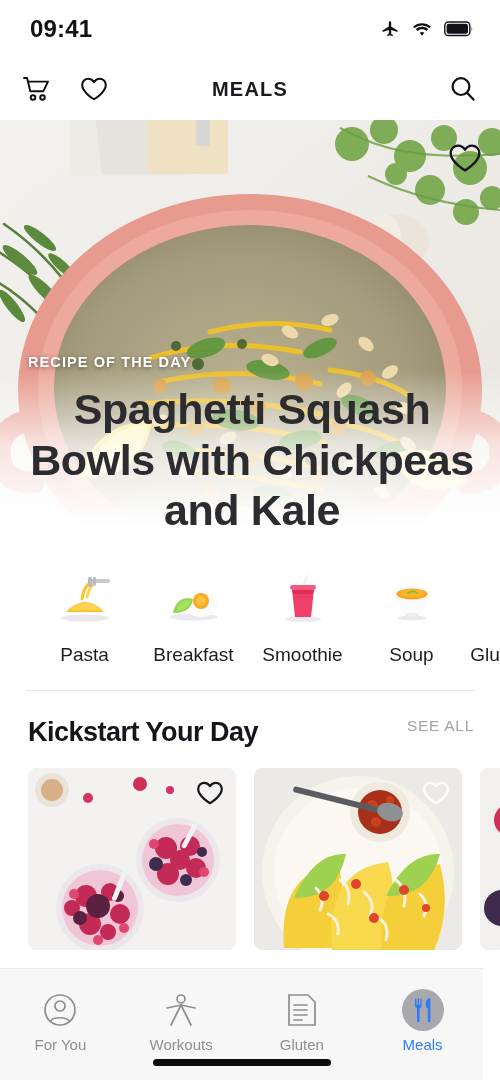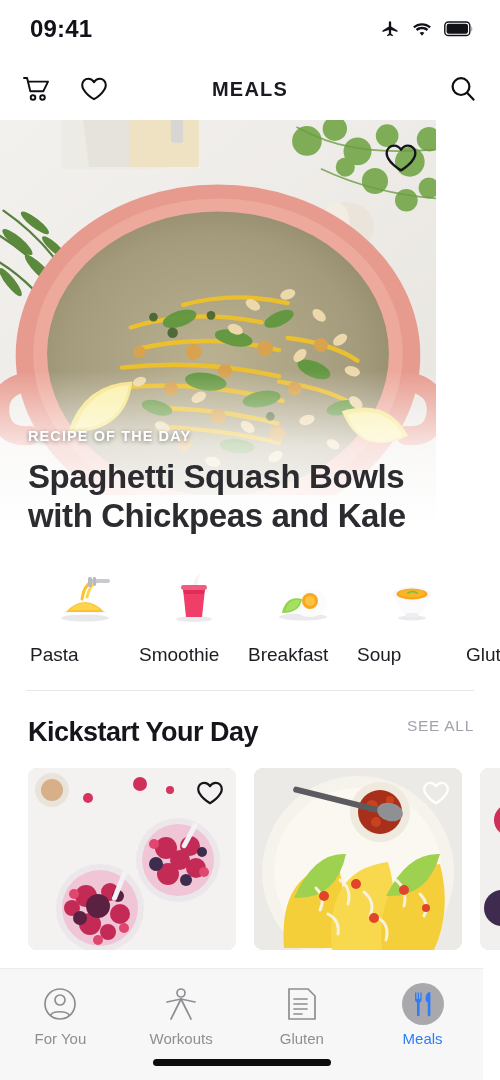--- a/index.html
+++ b/index.html
@@ -30,40 +30,40 @@
   .appbar-left { display:flex; align-items:center; gap:28px; }
   .appbar-title {
     position:absolute; left:0; right:0; text-align:center;
     font-size:20px; font-weight:bold; letter-spacing:1.2px; color:#1a1a22;
     pointer-events:none;
   }
   .appbar-right { margin-left:auto; display:flex; align-items:center; }
   .tap { cursor:pointer; line-height:0; }
 
   
-  .hero { position:relative; width:436px; height:430px; overflow:hidden; background:#efe9e2; }
+  .hero { position:relative; width:500px; height:430px; overflow:hidden; background:#efe9e2; }
   .hero-photo { position:absolute; inset:0; }
   .hero-fade {
     position:absolute; left:0; right:0; bottom:0; height:180px;
     background:linear-gradient(to bottom, rgba(255,255,255,0) 0%, rgba(255,255,255,.72) 42%, #fff 86%);
   }
   .hero-heart { position:absolute; top:22px; right:18px; }
   .hero-text { position:absolute; left:28px; right:24px; bottom:14px; }
   .hero-kicker {
     color:#ffffff; font-size:14.5px; font-weight:bold; letter-spacing:1.1px;
     text-shadow:0 1px 4px rgba(0,0,0,.45); margin-bottom:14px;
   }
   .hero-title {
-    color:#2b2b30; font-size:33px; font-weight:bold;
-    line-height:1.18; letter-spacing:-.4px;
+    color:#2b2b30; font-size:43px; font-weight:bold;
+    line-height:1.18; letter-spacing:-.4px;text-align:center;
   }
 
   
   .cats { display:flex; padding:18px 0 10px 30px; gap:0; overflow:hidden; }
-  .cat { width:109px; flex:0 0 109px; cursor:pointer; }
+  .cat { width:109px; flex:0 0 109px; text-align:center; cursor:pointer; }
   .cat-ic { height:62px; display:flex; align-items:center; justify-content:center; }
   .cat-label { margin-top:14px; font-size:19px; color:#1d1d24; }
 
   
   .divider { height:1px; background:#e6e6ea; margin:14px 26px 0; }
   .section-head {
     display:flex; align-items:flex-start; justify-content:space-between;
     padding:26px 26px 0 28px;
   }
   .section-title { font-size:27px; font-weight:bold; color:#15151c; letter-spacing:-.5px; }
@@ -75,21 +75,21 @@
     position:relative; flex:0 0 208px; width:208px; height:182px;
     border-radius:9px; overflow:hidden; background:#ddd; cursor:pointer;
   }
   .card.peek { flex:0 0 208px; }
   .card-heart { position:absolute; top:12px; right:12px; }
 
   
   .tabbar {
     position:absolute; left:0; right:17px; bottom:0; height:112px;
     background:#f7f7f7; border-top:1px solid #ececec;
-    display:flex; align-items:flex-start; padding-top:14px;
+    display:flex; align-items:flex-start; padding-top:20px;
   }
   .tab { flex:1; text-align:center; cursor:pointer; }
   .tab-ic { height:42px; display:flex; align-items:center; justify-content:center; }
   .tab-label { margin-top:5px; font-size:15px; color:#8e8e93; }
   .tab.active .tab-label { color:#2f7cf6; }
   .tab-circle {
     width:42px; height:42px; border-radius:50%; background:#a9a9ad;
     display:flex; align-items:center; justify-content:center;
   }
   .home-ind {
@@ -304,42 +304,42 @@
           <rect x="34" y="4" width="4" height="10" rx="1.6" fill="#b9b9c1"></rect>
           <rect x="39" y="4" width="3" height="9" rx="1.4" fill="#b9b9c1"></rect>
         </svg>
       </div>
       <div class="cat-label">Pasta</div>
     </div>
 
     <div class="cat">
       <div class="cat-ic">
         <svg width="62" height="52" viewBox="0 0 62 52">
-          <ellipse cx="31" cy="46" rx="18" ry="3" fill="#eaeaee"></ellipse>
-          <path d="M20 16 L42 16 L39 44 L23 44 Z" fill="#ef3e68"></path>
-          <path d="M20 16 L42 16 L41 21 L21 21 Z" fill="#de2e58"></path>
-          <rect x="18" y="12" width="26" height="5" rx="2.4" fill="#f25b7f"></rect>
-          <path d="M30 12 q2 -9 7 -11 q-2 7 -3 11 z" fill="#f4f4f6"></path>
-        </svg>
-      </div>
-      <div class="cat-label">Smoothie</div>
-    </div>
-
-    <div class="cat">
-      <div class="cat-ic">
-        <svg width="62" height="52" viewBox="0 0 62 52">
           <ellipse cx="31" cy="44" rx="24" ry="3.4" fill="#eaeaee"></ellipse>
           <ellipse cx="38" cy="30" rx="17" ry="14" fill="#fcfcfa"></ellipse>
           <circle cx="38" cy="28" r="8" fill="#f7a823"></circle>
           <circle cx="38" cy="28" r="5" fill="#fdc33f"></circle>
           <path d="M10 40 q4 -18 20 -14 q-2 14 -20 14 z" fill="#8fd44a"></path>
           <path d="M13 38 q4 -13 15 -11 q-2 11 -15 11 z" fill="#a6e061"></path>
         </svg>
       </div>
       <div class="cat-label">Breakfast</div>
+    </div>
+
+    <div class="cat">
+      <div class="cat-ic">
+        <svg width="62" height="52" viewBox="0 0 62 52">
+          <ellipse cx="31" cy="46" rx="18" ry="3" fill="#eaeaee"></ellipse>
+          <path d="M20 16 L42 16 L39 44 L23 44 Z" fill="#ef3e68"></path>
+          <path d="M20 16 L42 16 L41 21 L21 21 Z" fill="#de2e58"></path>
+          <rect x="18" y="12" width="26" height="5" rx="2.4" fill="#f25b7f"></rect>
+          <path d="M30 12 q2 -9 7 -11 q-2 7 -3 11 z" fill="#f4f4f6"></path>
+        </svg>
+      </div>
+      <div class="cat-label">Smoothie</div>
     </div>
 
     <div class="cat">
       <div class="cat-ic">
         <svg width="62" height="52" viewBox="0 0 62 52">
           <ellipse cx="31" cy="45" rx="14" ry="2.6" fill="#eaeaee"></ellipse>
           <path d="M12 20 L50 20 L41 40 Q31 44 21 40 Z" fill="#fbfbfc"></path>
           <ellipse cx="31" cy="21" rx="19" ry="7" fill="#f7f7f9"></ellipse>
           <ellipse cx="31" cy="21" rx="15.5" ry="5.4" fill="#f8a21b"></ellipse>
           <ellipse cx="31" cy="20.4" rx="13" ry="4.2" fill="#fcb427"></ellipse>

